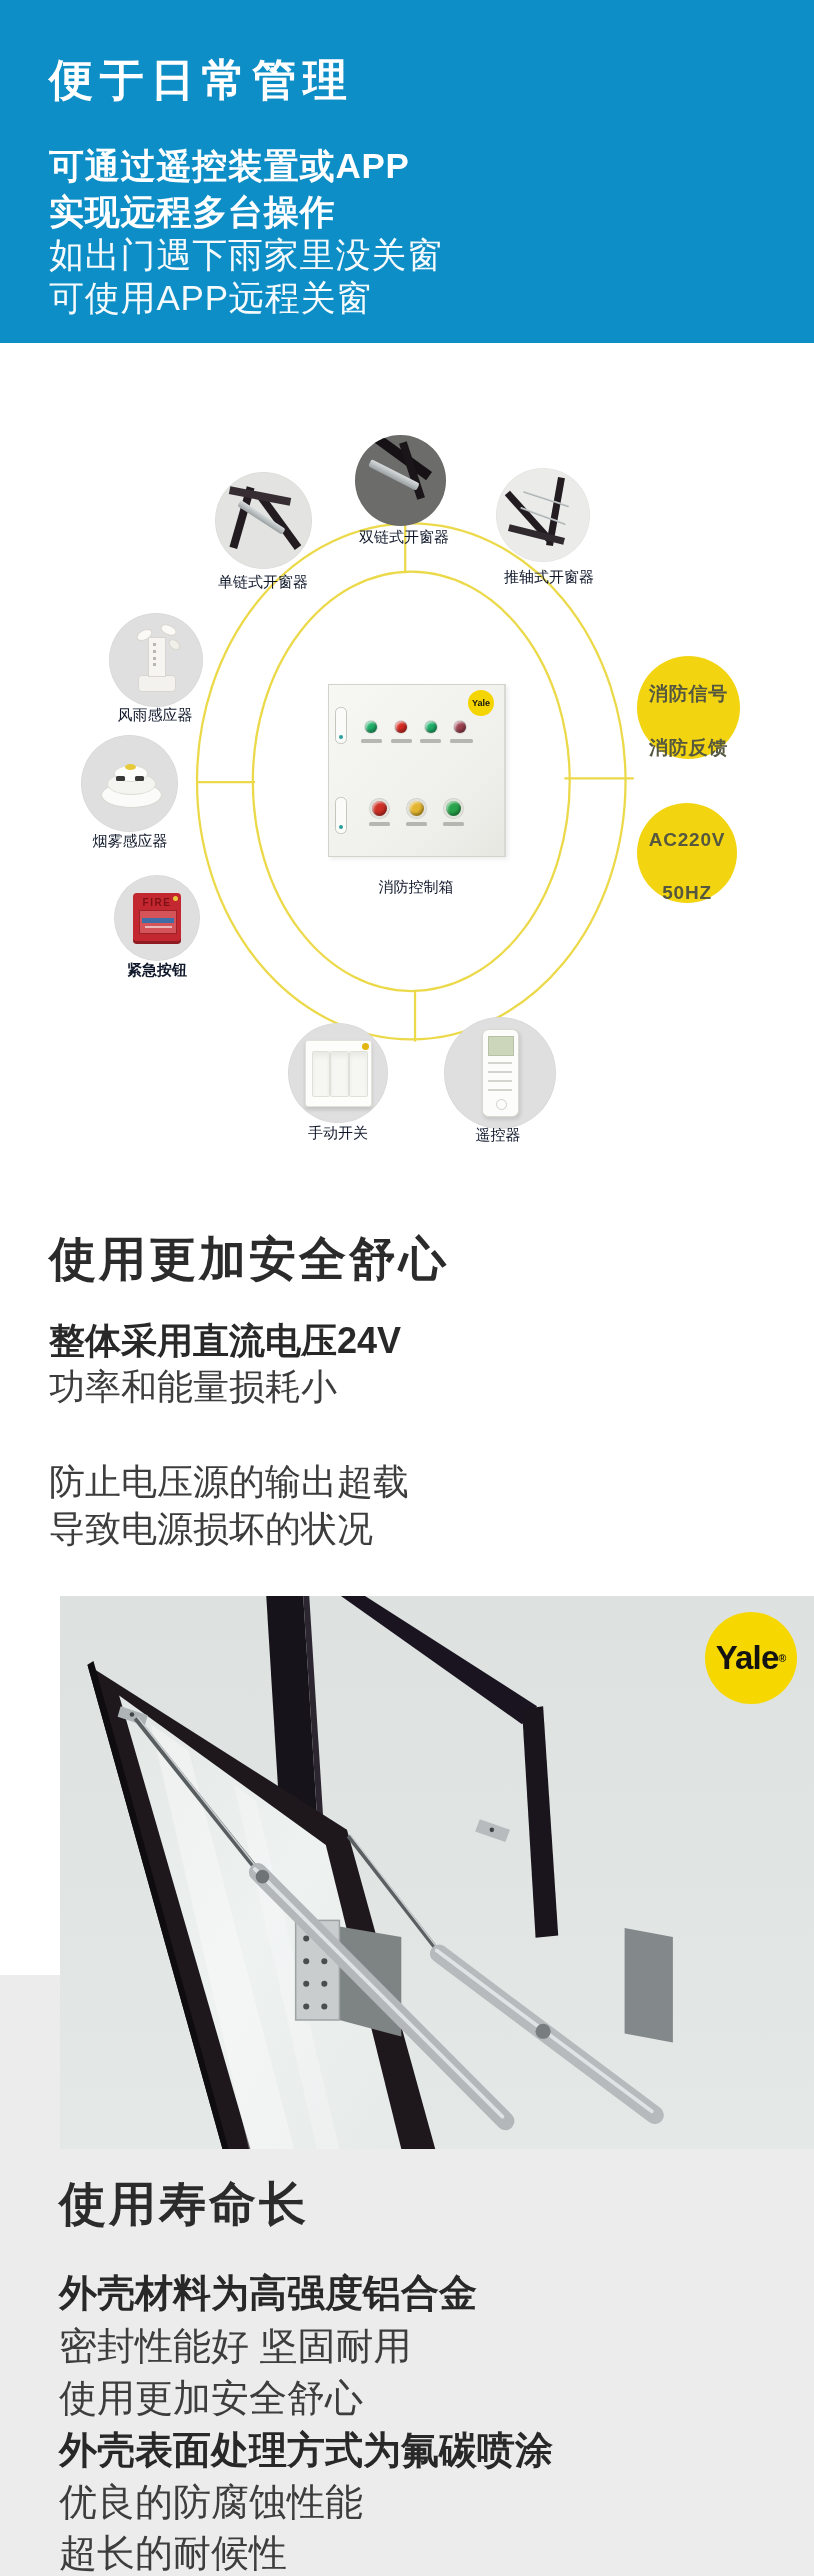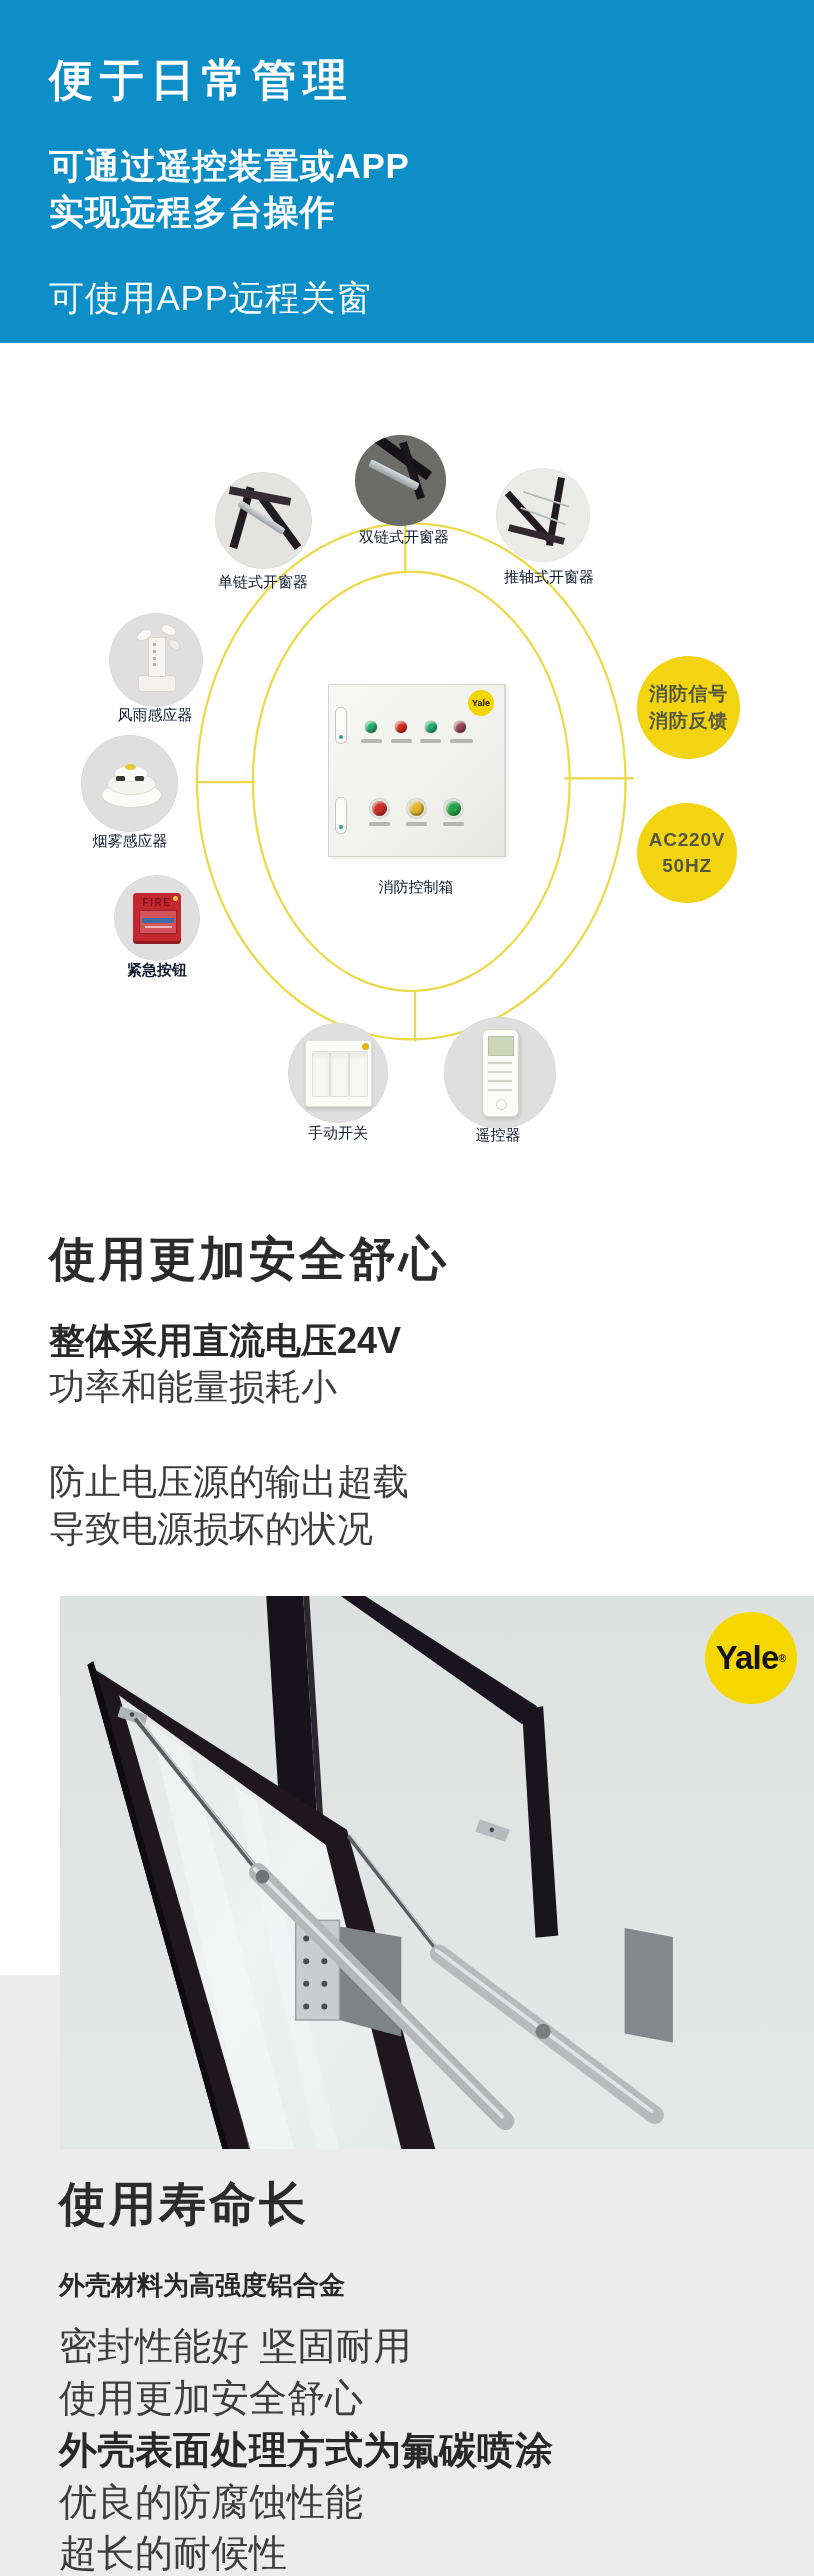--- a/index.html
+++ b/index.html
@@ -12,21 +12,21 @@
   #s1-title{left:49px;top:51px;font-size:44px;font-weight:800;color:#fff;letter-spacing:6.8px;}
   .s1-line{left:49px;color:#fff;font-size:35px;letter-spacing:0.8px;white-space:nowrap;}
   .s1-bold{font-weight:700;}
   .s1-reg{font-weight:400;opacity:.96;}
 
   
   #ring-svg{left:0;top:423px;}
   .dev-circle{border-radius:50%;background:#dedfde;overflow:hidden;box-shadow:inset 0 0 0 0.8px rgba(0,0,0,0.03);}
   .dev-label{font-size:15px;color:#0f172a;text-align:center;width:166px;white-space:nowrap;}
   .badge{border-radius:50%;background:#f2d411;display:flex;flex-direction:column;align-items:center;justify-content:center;}
-  .badge div{font-size:19px;font-weight:700;color:#55573f;line-height:26.4px;letter-spacing:0.8px;}
+  .badge div{font-size:19px;font-weight:700;color:#55573f;line-height:26.4px;letter-spacing:0.8px;margin-top:27px;}
 
   
   #ctrl-box{left:328px;top:684px;width:175px;height:171px;background:linear-gradient(135deg,#f7f7f4 0%,#efefeb 70%,#e7e7e2 100%);border:0.8px solid #d3d3cc;border-right:2.3px solid #d9d9d3;box-shadow:1.5px 2.3px 4.5px rgba(0,0,0,0.08);}
   #ctrl-yale{left:468px;top:690px;width:26px;height:26px;border-radius:50%;background:#f5d500;color:#111;font-size:9px;font-weight:800;display:flex;align-items:center;justify-content:center;}
   .slot{width:9.8px;height:35px;background:#fbfbf9;border:0.8px solid #c6c6c0;border-radius:5.3px;}
   .slot i{position:absolute;left:3px;bottom:3.8px;width:3.8px;height:3.8px;border-radius:50%;background:#2b9f9b;}
   .lamp{width:12px;height:12px;border-radius:50%;box-shadow:inset -1.5px -2.3px 3px rgba(0,0,0,0.35), inset 1.5px 1.5px 2.3px rgba(255,255,255,0.7), 0 0 0 0.8px rgba(0,0,0,0.15);}
   .pbtn{width:15px;height:15px;border-radius:50%;box-shadow:inset -1.5px -2.3px 3px rgba(0,0,0,0.35), inset 1.5px 1.5px 2.3px rgba(255,255,255,0.6), 0 0 0 2.3px #e2e2dc, 0 0 0 3px #cfcfc9;}
   .mlabel{height:3.8px;background:#a3a39d;opacity:.75;border-radius:1.5px;}
 
@@ -48,20 +48,21 @@
 </style>
 </head>
 <body>
 
 <div id="page">
 
   <div class="abs" id="blue-box">
     <div class="abs" id="s1-title">便于日常管理</div>
     <div class="abs s1-line s1-bold" style="top:143px;">可通过遥控装置或APP</div>
     <div class="abs s1-line s1-bold" style="top:189px;">实现远程多台操作</div>
+    <div class="abs s1-line s1-reg" style="top:232px;">如出门遇下雨家里没关窗</div>
     <div class="abs s1-line s1-reg" style="top:275px;">可使用APP远程关窗</div>
   </div>
 
   <svg class="abs" id="ring-svg" width="815" height="679" viewBox="0 560 1080 900">
     <ellipse cx="545" cy="1035" rx="210" ry="278" fill="none" stroke="#ecd94a" stroke-width="3"></ellipse>
     <ellipse cx="545" cy="1035" rx="284" ry="342" fill="none" stroke="#ecd94a" stroke-width="3"></ellipse>
     <line x1="537" y1="691" x2="537" y2="759" stroke="#ecd94a" stroke-width="3"></line>
     <line x1="550" y1="1313" x2="550" y2="1380" stroke="#ecd94a" stroke-width="3"></line>
     <line x1="261" y1="1036" x2="338" y2="1036" stroke="#ecd94a" stroke-width="3"></line>
     <line x1="748" y1="1031" x2="840" y2="1031" stroke="#ecd94a" stroke-width="3"></line>
@@ -247,21 +248,21 @@
       <line x1="499" y1="470" x2="784" y2="683" stroke="#e0e3e4" stroke-width="5" stroke-linecap="round"></line>
       <circle cx="640" y="0" cy="577" r="10" fill="#787d7f"></circle>
     </svg>
   </div>
   <div class="abs" id="photo-logo">
     <span>Yale</span>
       <sup>®</sup>
   </div>
 
   <div class="abs sec-title" style="left:59px;top:2173px;font-size:47px;">使用寿命长</div>
-  <div class="abs sec-line bold" style="left:59px;top:2268px;font-size:26px;">外壳材料为高强度铝合金</div>
+  <div class="abs sec-line bold" style="left:59px;top:2268px;font-size:38px;">外壳材料为高强度铝合金</div>
   <div class="abs sec-line" style="left:59px;top:2321px;font-size:38px;">密封性能好 坚固耐用</div>
   <div class="abs sec-line" style="left:59px;top:2373px;font-size:38px;">使用更加安全舒心</div>
   <div class="abs sec-line bold" style="left:59px;top:2425px;font-size:38px;">外壳表面处理方式为氟碳喷涂</div>
   <div class="abs sec-line" style="left:59px;top:2477px;font-size:38px;">优良的防腐蚀性能</div>
   <div class="abs sec-line" style="left:59px;top:2528px;font-size:38px;">超长的耐候性</div>
 
 </div>
 
 
 </body></html>

